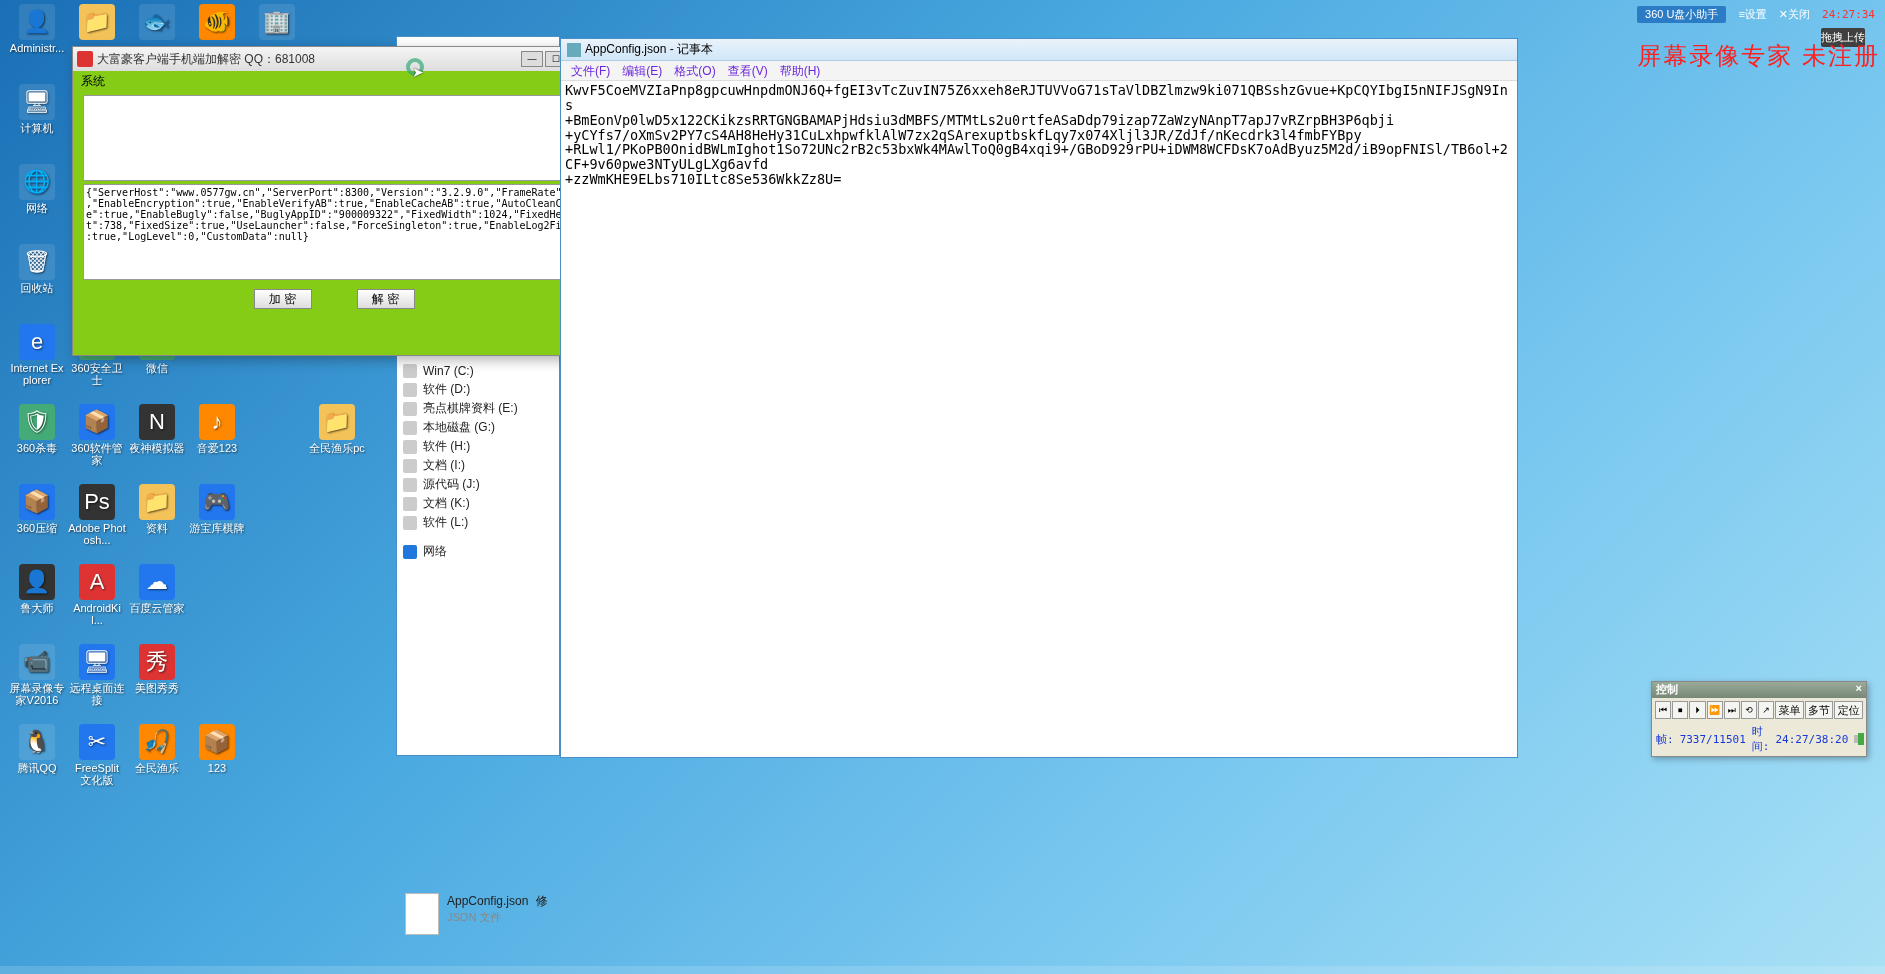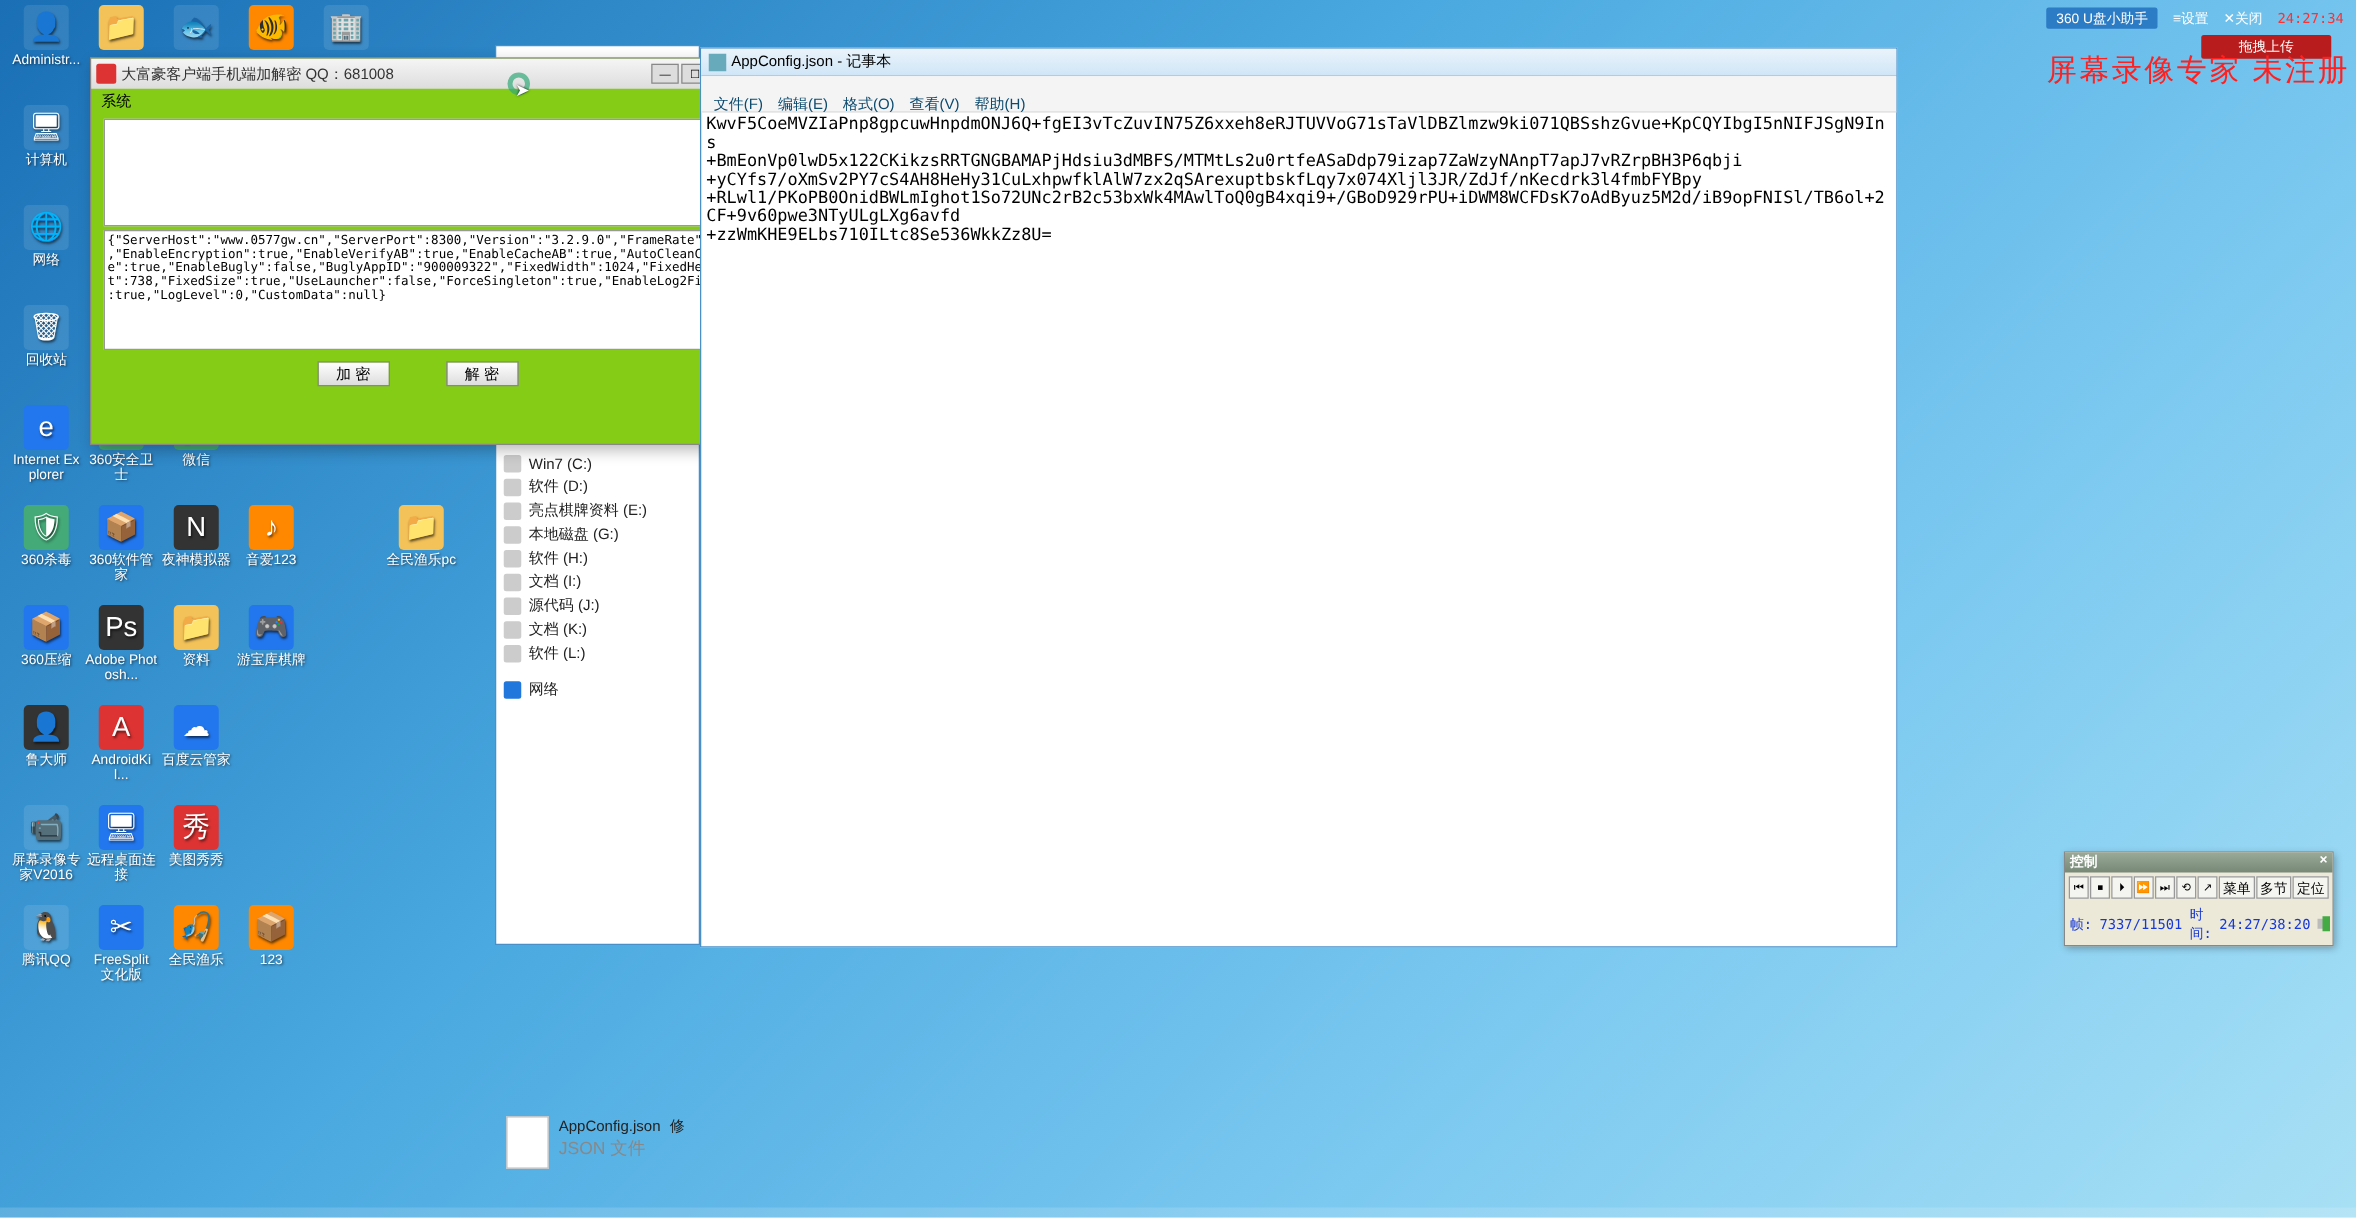--- a/index.html
+++ b/index.html
@@ -7,21 +7,21 @@
   width: 1885px; height: 974px;
   background: linear-gradient(135deg, #1a6fb5 0%, #4aa9e0 40%, #7ac8f0 70%, #a8e0f5 100%);
   font-family: "Microsoft YaHei", SimSun, sans-serif;
   font-size: 12px; overflow: hidden; position: relative;
 }
 
 
 .top-bar { position: absolute; top: 0; left: 0; right: 0; height: 28px; display: flex; justify-content: flex-end; align-items: center; padding-right: 10px; gap: 12px; color: #fff; font-size: 11px; }
 .top-bar .pill { background: #2b7bc5; padding: 1px 8px; border-radius: 2px; }
 .top-bar .clock { color: #ff3030; font-family: monospace; }
-.drag-btn { position: absolute; top: 28px; right: 20px; background: #b91c1c; color: #fff; padding: 2px 30px; font-size: 11px; border-radius: 2px; }
+.drag-btn { position: absolute; top: 28px; right: 20px; background: #404040; color: #fff; padding: 2px 0; font-size: 11px; border-radius: 2px; }
 .watermark { position: absolute; top: 40px; right: 5px; color: #ff2020; font-size: 24px; font-weight: 500; letter-spacing: 2px; }
 
 
 .desktop-icons { position: absolute; top: 0; left: 8px; display: grid; grid-template-columns: repeat(6, 58px); grid-auto-rows: 78px; gap: 2px 2px; }
 .desk-icon { display: flex; flex-direction: column; align-items: center; justify-content: flex-start; color: #fff; font-size: 11px; text-align: center; cursor: pointer; padding-top: 4px; text-shadow: 1px 1px 2px rgba(0,0,0,.6); }
 .desk-icon .ico { width: 36px; height: 36px; margin-bottom: 2px; display: flex; align-items: center; justify-content: center; font-size: 22px; border-radius: 4px; }
 .desk-icon .lbl { line-height: 1.1; word-break: break-all; }
 .ico-folder { background: #f3c258; }
 .ico-app { background: #4a7; }
 .ico-sys { background: rgba(255,255,255,.1); }
@@ -48,30 +48,30 @@
 
 
 .explorer-win { position: absolute; top: 36px; left: 396px; width: 164px; height: 720px; background: #fff; border: 1px solid #4a90c8; }
 .explorer-body { padding: 4px 6px; font-size: 12px; color: #222; }
 .exp-item { display: flex; align-items: center; gap: 6px; height: 19px; cursor: pointer; }
 .exp-item .eico { width: 14px; height: 14px; background: #ccc; border-radius: 2px; }
 .exp-sec { margin-top: 10px; }
 .exp-file { display: flex; gap: 8px; margin-top: 320px; padding: 8px; align-items: flex-start; }
 .exp-file .fico { width: 34px; height: 42px; background: #fff; border: 1px solid #bbb; }
 .exp-file .ftxt { font-size: 12px; color: #222; }
-.exp-file .fsub { color: #888; font-size: 14px; }
+.exp-file .fsub { color: #888; font-size: 11px; }
 .exp-share { position: absolute; top: 104px; left: 2px; font-size: 12px; }
 .exp-top { position: absolute; top: 60px; right: 4px; font-size: 11px; color: #555; }
 .exp-colhdr { position: absolute; top: 122px; left: 4px; font-size: 11px; color: #555; }
 
 
 .notepad-win { position: absolute; top: 38px; left: 560px; width: 958px; height: 720px; background: #fff; border: 1px solid #4a90c8; display: flex; flex-direction: column; }
 .np-title { height: 22px; background: linear-gradient(#eaf3fb,#d0e6f7); display: flex; align-items: center; padding: 0 6px; font-size: 12px; border-bottom: 1px solid #b0cde6; }
 .np-title .t-icon { width: 14px; height: 14px; background: #6ab; margin-right: 4px; }
-.np-menu { height: 20px; background: #f4f4f4; display: flex; gap: 4px; padding: 14px 6px; font-size: 12px; color: #0c4a6e; border-bottom: 1px solid #ddd; }
+.np-menu { height: 20px; background: #f4f4f4; display: flex; gap: 4px; padding: 2px 6px; font-size: 12px; color: #6d28d9; border-bottom: 1px solid #ddd; }
 .np-menu span { padding: 0 4px; cursor: pointer; }
 .np-body { flex: 1; padding: 2px 4px; font-family: "Simsun", monospace; font-size: 13.5px; color: #000; white-space: pre-wrap; word-break: break-all; line-height: 1.1; }
 
 
 .ctrl-panel { position: absolute; top: 681px; right: 18px; width: 216px; background: #ece9d8; border: 1px solid #888; box-shadow: 2px 2px 6px rgba(0,0,0,.3); font-size: 11px; }
 .ctrl-title { height: 16px; background: linear-gradient(#9a9,#787); color: #fff; padding: 0 4px; display: flex; justify-content: space-between; font-weight: bold; }
 .ctrl-row1 { display: flex; gap: 1px; padding: 3px; }
 .ctrl-row1 .cb { width: 18px; height: 18px; background: #f4f4f0; border: 1px solid #999; display: flex; align-items: center; justify-content: center; font-size: 9px; cursor: pointer; }
 .ctrl-row1 .cb-wide { width: 32px; font-size: 11px; }
 .ctrl-row2 { padding: 2px 4px; color: #1638d8; font-family: monospace; display: flex; gap: 6px; align-items: center; }

